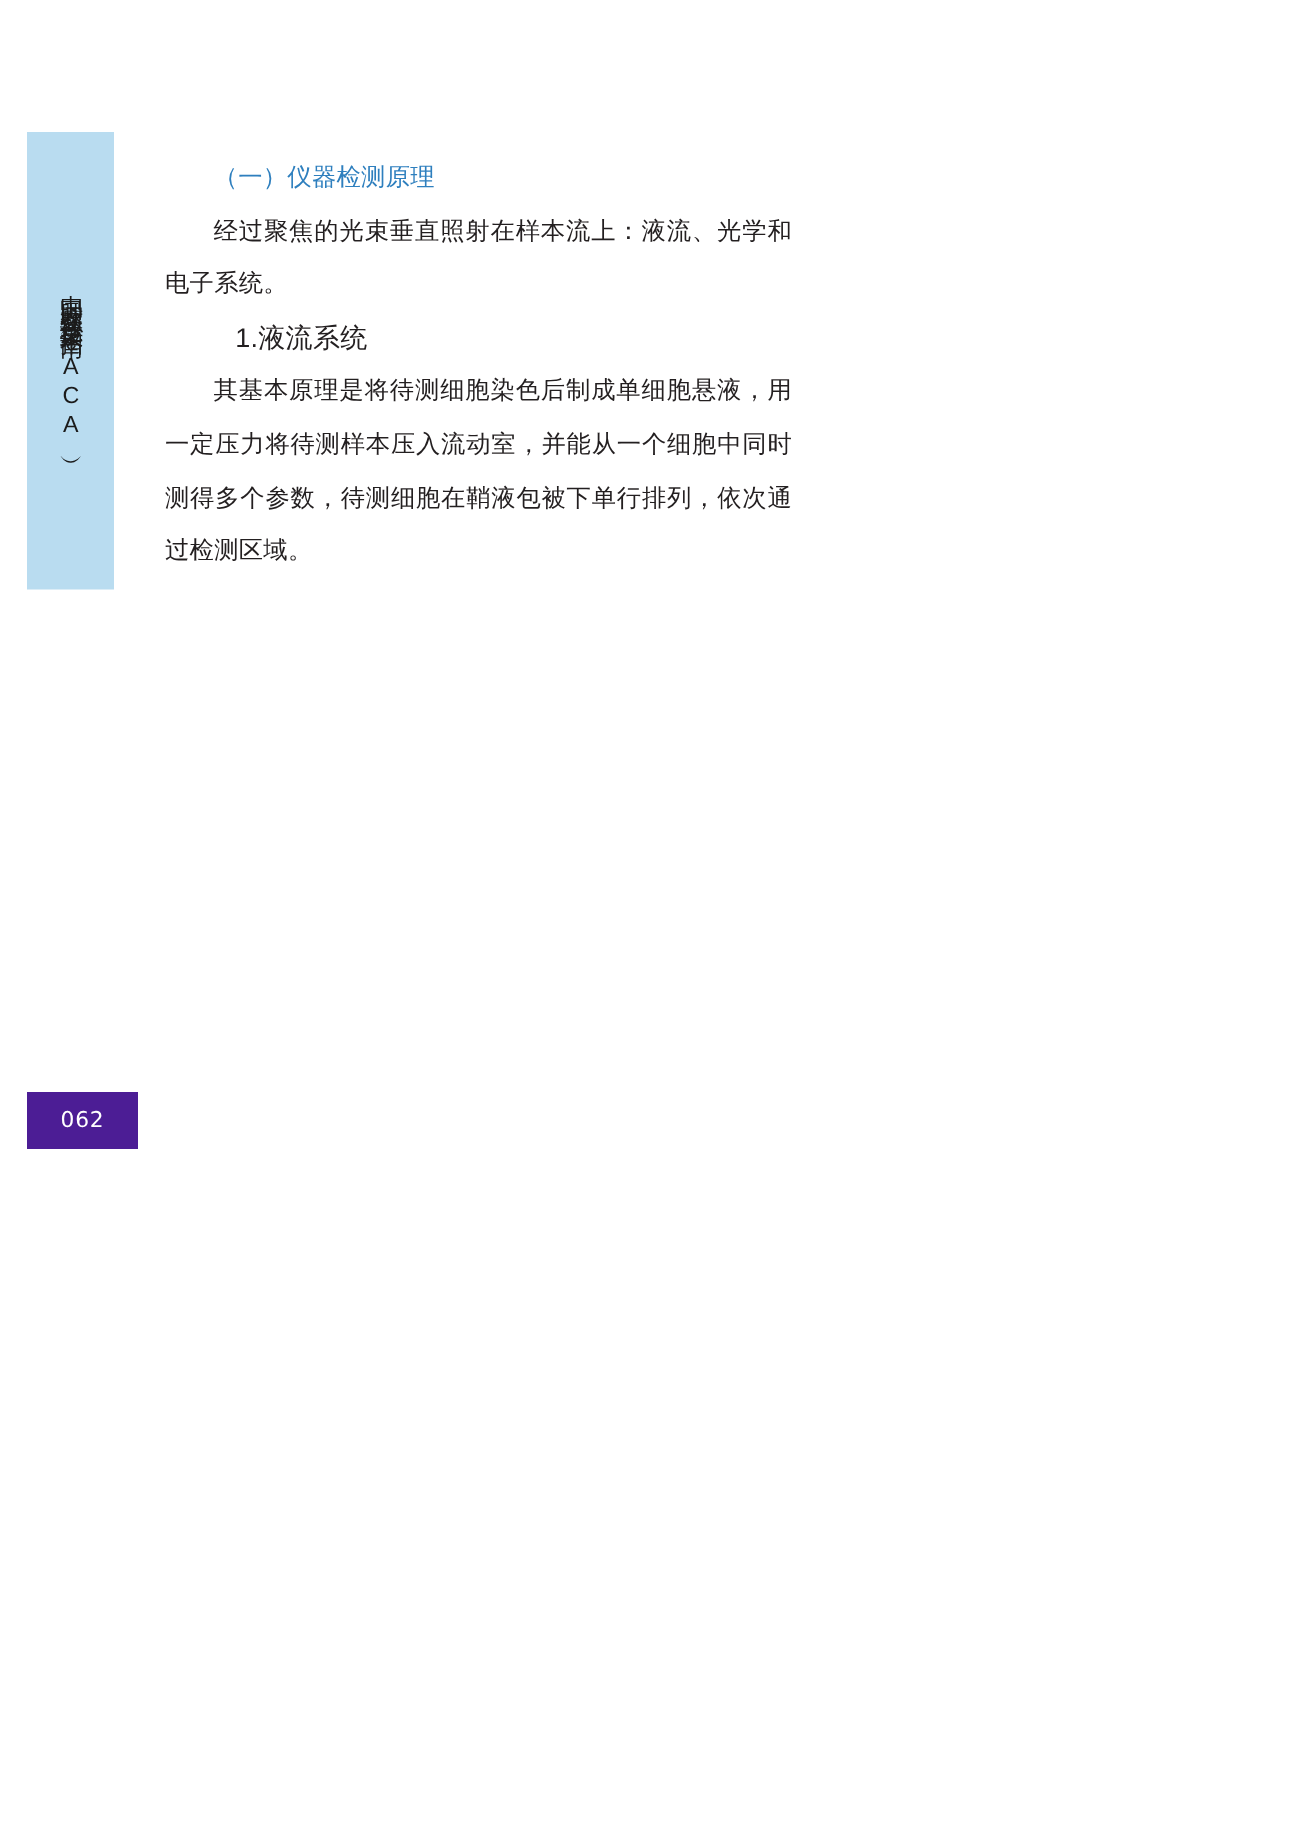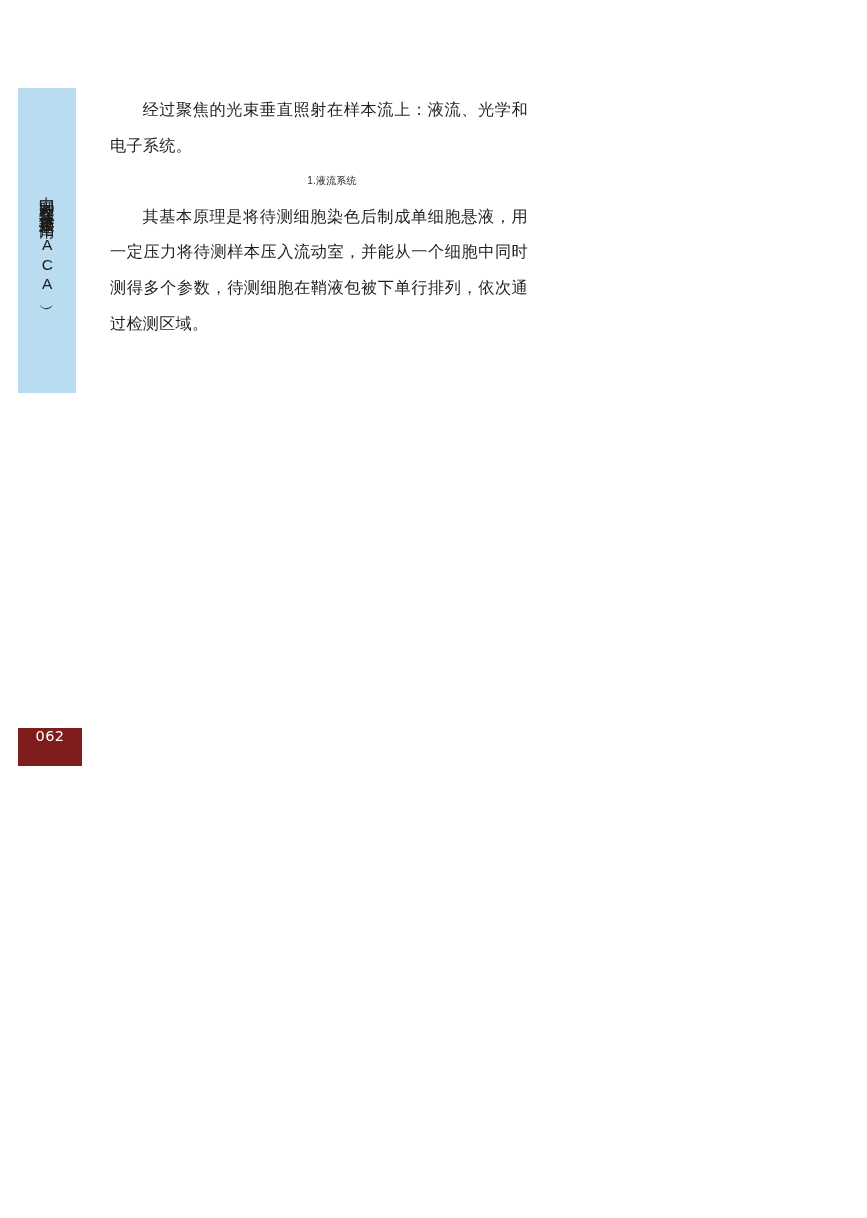--- a/index.html
+++ b/index.html
@@ -42,25 +42,25 @@
     color: #1b1b1b;
     line-height: 1;
     white-space: nowrap;
   }
 
   
   .folio {
     position: absolute;
     left: 18px;
     top: 728px;
-    width: 64px;
+    width: 74px;
     height: 38px;
-    background: #7f1d1d;
+    background: #4c1d95;
     display: flex;
-    align-items: flex-start;
+    align-items: center;
     justify-content: center;
   }
   .folio-text {
     font-size: 14.5px;
     color: #ffffff;
     letter-spacing: 0.5px;
     font-family: "DejaVu Sans", sans-serif;
   }
 
   
@@ -91,42 +91,43 @@
     font-size: 16.2px;
     line-height: 35.6px;
     color: #2e7fbe;
     letter-spacing: 0.2px;
     text-align: left;
   }
 
   .subhead {
     margin: 0;
     text-indent: 2.6em;
-    font-size: 10px;
+    font-size: 18px;
     line-height: 35.6px;
     color: #231f20;
-    text-align: center;
+    text-align: left;
   }
 </style>
 </head>
 <body>
 
 <div class="page">
 
   <div class="side-tab">
     <span class="side-tab-text">中国肿瘤整合诊治技术指南（CACA）</span>
   </div>
 
   <div class="folio">
     <span class="folio-text">062</span>
   </div>
 
   <div class="column">
 
 
+    <p class="heading-blue">（一）仪器检测原理</p>
 
     <p class="indent">经过聚焦的光束垂直照射在样本流上：液流、光学和电子系统。</p>
 
     <p class="subhead">1.液流系统</p>
 
     <p class="indent">其基本原理是将待测细胞染色后制成单细胞悬液，用一定压力将待测样本压入流动室，并能从一个细胞中同时测得多个参数，待测细胞在鞘液包被下单行排列，依次通过检测区域。</p>
 
 
 
   </div>

